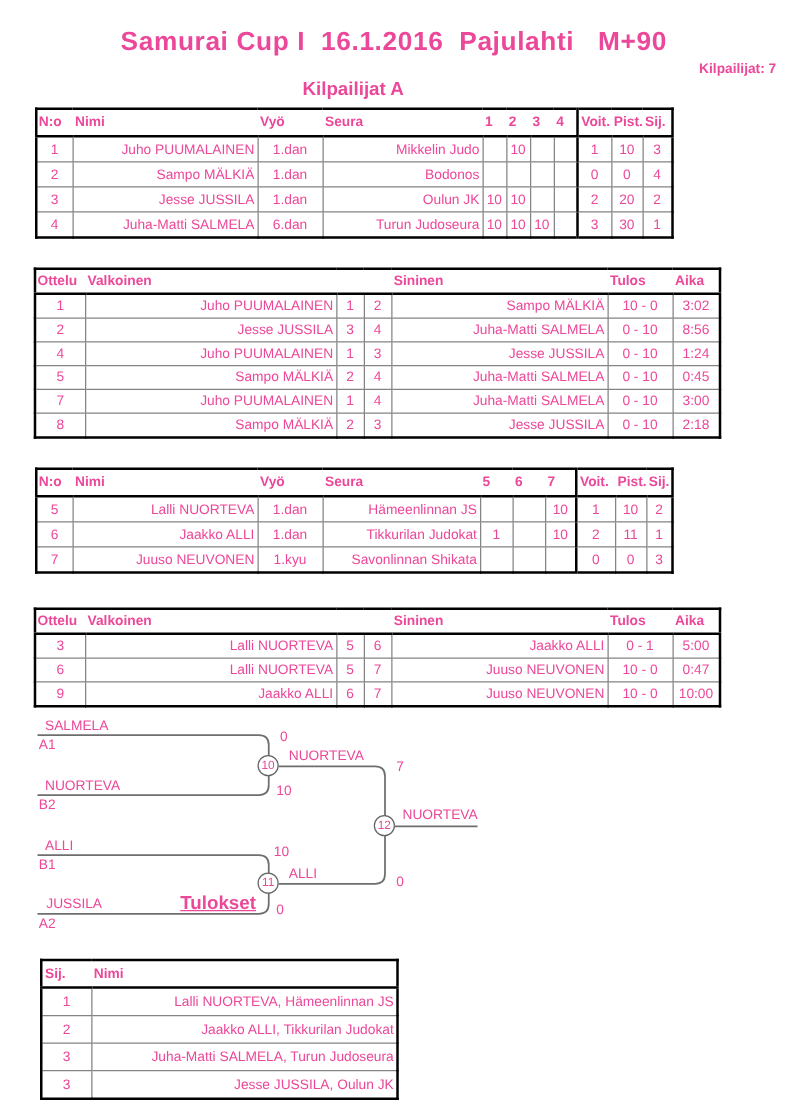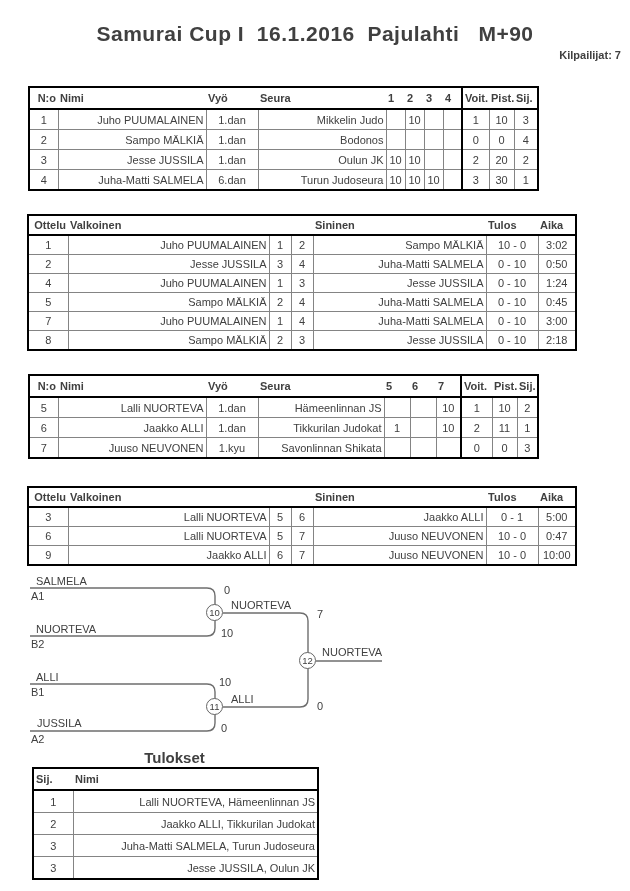--- a/index.html
+++ b/index.html
@@ -1,18 +1,18 @@
 <!DOCTYPE html>
 <html><head>
 <meta charset="utf-8">
 <style>
   html,body { margin:0; padding:0; background:#fff; }
   .page {
     position:relative; width:630px; height:891px; background:#ffffff;
-    font-family:"Liberation Sans", sans-serif; color:#404040; overflow:hidden;
+    font-family:"Liberation Sans", sans-serif; color:#ec4899; overflow:hidden;
   }
   .main-title {
     position:absolute; top:22px; left:0; width:630px; text-align:center;
     font-size:21px; font-weight:bold; white-space:pre; letter-spacing:0.5px;
   }
   .participants {
     position:absolute; top:49px; right:9px; font-size:11px; font-weight:bold;
   }
   .section-title {
     position:absolute; text-align:center; font-size:15px; font-weight:bold;
@@ -21,21 +21,21 @@
     position:absolute; border-collapse:collapse; table-layout:fixed;
     font-size:11px; background:#fff; border:2px solid #000;
   }
   table.grid td { padding:0 2px; overflow:hidden; white-space:pre; }
   table.grid thead td {
     font-weight:bold; border:none; border-bottom:2px solid #000; 
     height:20px;
   }
   table.grid tbody td { border:1px solid #848484; text-align:center; height:19px; }
   table.grid .l { text-align:right; padding-left:5px; }
-  table.grid .hl { text-align:right; padding-left:1px; }
+  table.grid .hl { text-align:left; padding-left:1px; }
   table.grid .thick { border-left:2px solid #000 !important; }
   table.matches thead td { height:18px; }
   table.matches tbody td { height:18px; }
 
   
   .bracket-svg { position:absolute; left:0; top:0; pointer-events:none; }
   .blabel { position:absolute; font-size:11px; line-height:12px; white-space:pre; }
   .bseed  { position:absolute; font-size:11px; line-height:12px; }
   .bscore { position:absolute; font-size:11px; line-height:12px; }
   .mcircle {
@@ -45,20 +45,21 @@
   }
 </style>
 </head>
 <body>
 
 <div class="page">
 
   <div class="main-title">Samurai Cup I  16.1.2016  Pajulahti   M+90</div>
   <div class="participants">Kilpailijat: 7</div>
 
+  <div class="section-title" style="left:28px; top:63px; width:509px;">Kilpailijat A</div>
 
   <table class="grid" style="left:28px; top:86px; width:509px;">
     <colgroup>
       <col style="width:29px">
         <col style="width:148px">
         <col style="width:52px">
         <col style="width:128px">
       <col style="width:19px">
         <col style="width:19px">
         <col style="width:19px">
@@ -170,21 +171,21 @@
         <td>10 - 0</td>
         <td>3:02</td>
       </tr>
       <tr>
         <td>2</td>
         <td class="l">Jesse JUSSILA</td>
         <td>3</td>
         <td>4</td>
         <td class="l">Juha-Matti SALMELA</td>
         <td>0 - 10</td>
-        <td>0:50</td>
+        <td>8:56</td>
       </tr>
       <tr>
         <td>4</td>
         <td class="l">Juho PUUMALAINEN</td>
         <td>1</td>
         <td>3</td>
         <td class="l">Jesse JUSSILA</td>
         <td>0 - 10</td>
         <td>1:24</td>
       </tr>
@@ -371,21 +372,21 @@
   <div class="bscore" style="left:219px; top:676px;">10</div>
 
   <div class="mcircle" style="left:206px; top:698px;">11</div>
   <div class="blabel" style="left:231px; top:693px;">ALLI</div>
   <div class="bscore" style="left:317px; top:700px;">0</div>
 
   <div class="blabel" style="left:37px; top:717px;">JUSSILA</div>
   <div class="bseed" style="left:31px; top:733px;">A2</div>
   <div class="bscore" style="left:221px; top:722px;">0</div>
 
-  <div class="section-title" style="left:32px; top:749px; width:285px;">Tulokset</div>
+  <div class="section-title" style="left:32px; top:714px; width:285px;text-decoration:underline;">Tulokset</div>
 
   <table class="grid" style="left:32px; top:767px; width:285px;">
     <colgroup>
         <col style="width:40px">
         <col style="width:245px">
       </colgroup>
     <thead>
       <tr>
         <td>Sij.</td>
         <td>Nimi</td>

